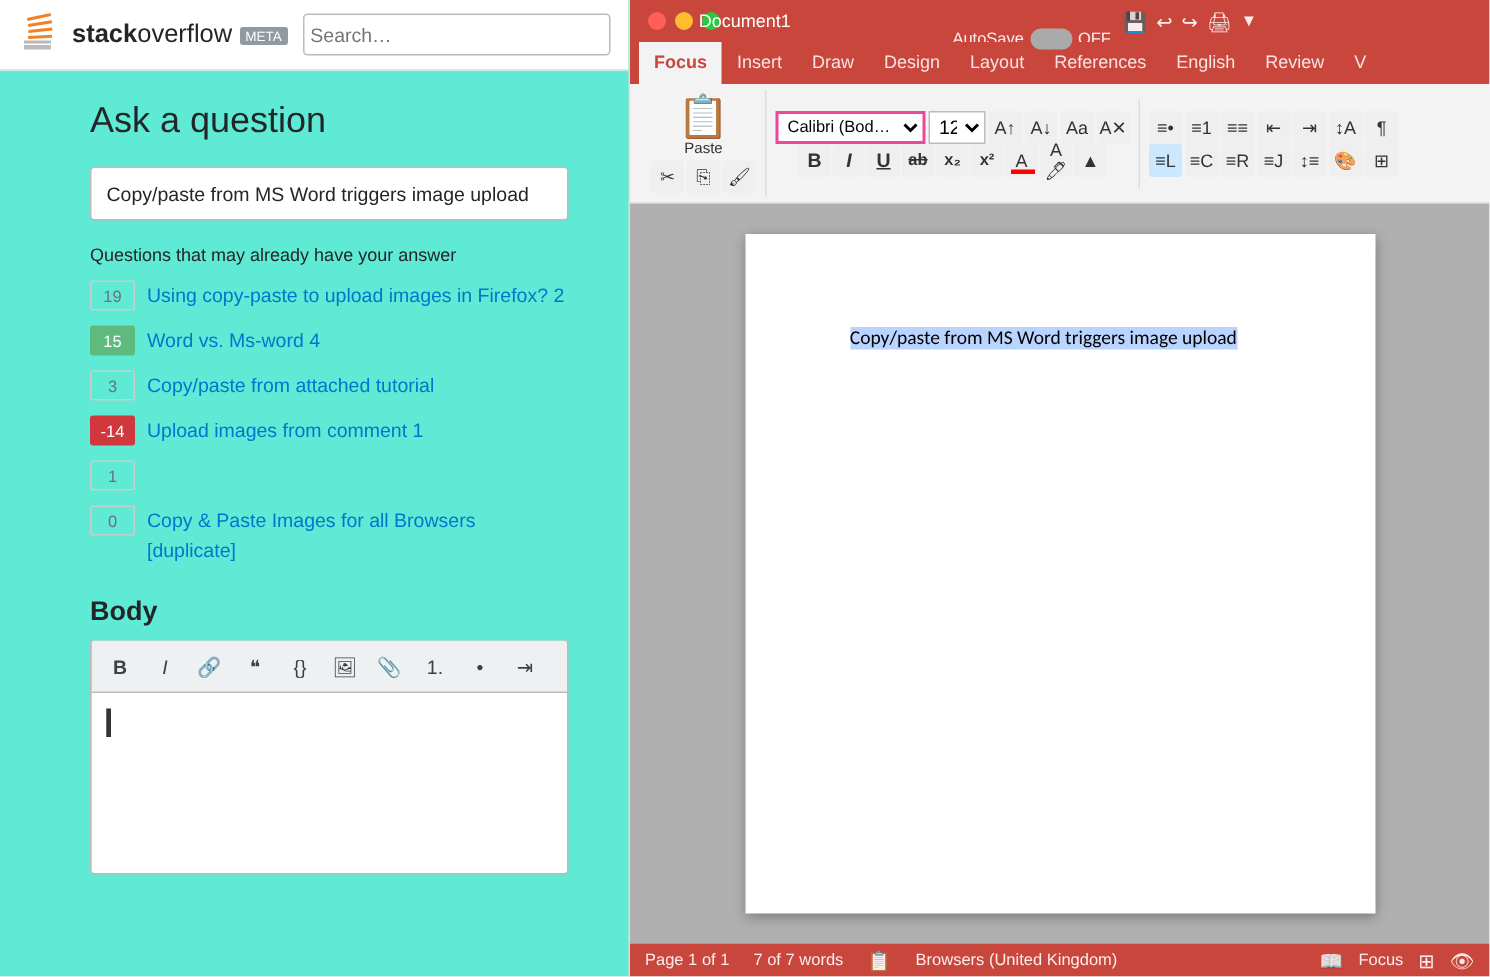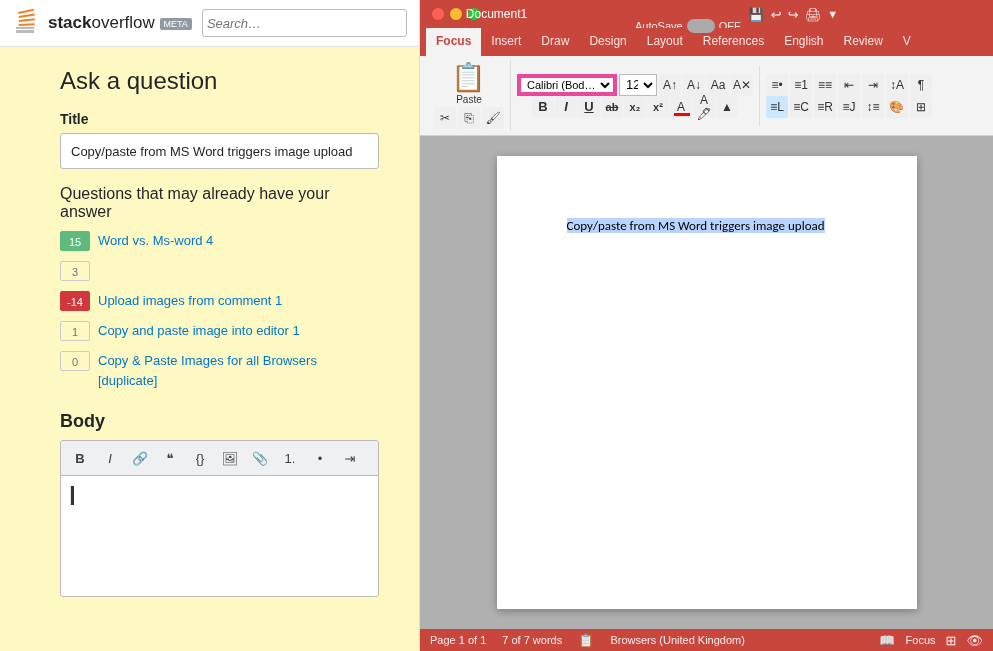--- a/index.html
+++ b/index.html
@@ -1,21 +1,21 @@
 <!DOCTYPE html>
 <html><head>
   <meta charset="utf-8">
   <style>
     * { box-sizing: border-box; margin: 0; padding: 0; }
     body { font-family: -apple-system, BlinkMacSystemFont, 'Segoe UI', sans-serif; width: 993px; height: 651px; overflow: hidden; display: flex; background: #f3f3f3; }
 
     
     .so-panel {
       width: 420px;
-      background: #fef9c3;
+      background: #5eead4;
       border-right: 1px solid #ddd;
       display: flex;
       flex-direction: column;
       overflow: hidden;
     }
 
     .so-header {
       background: #fff;
       padding: 8px 12px;
       border-bottom: 1px solid #e3e3e3;
@@ -45,21 +45,20 @@
 
     .so-search {
       flex: 1;
       height: 28px;
       border: 1px solid #bbb;
       border-radius: 3px;
       padding: 0 4px;
       font-size: 13px;
       color: #999;
       background: #fff;
-      font-style: italic;
     }
 
     .so-content {
       padding: 20px 40px 20px 60px;
       overflow-y: auto;
       flex: 1;
     }
 
     .so-page-title {
       font-size: 24px;
@@ -80,21 +79,21 @@
       height: 36px;
       border: 1px solid #bbb;
       border-radius: 3px;
       padding: 0 10px;
       font-size: 13px;
       color: #232629;
       margin-bottom: 16px;
     }
 
     .so-suggestions-label {
-      font-size: 16px;
+      font-size: 12px;
       font-weight: normal;
       color: #232629;
       margin-bottom: 10px;
     }
 
     .so-suggestions-list {
       list-style: none;
       margin-bottom: 20px;
     }
 
@@ -328,21 +327,21 @@
       border-radius: 2px;
       font-size: 12px;
       color: #333;
       border: 1px solid transparent;
     }
 
     .font-family-select {
       width: 100px;
       height: 22px;
       font-size: 11px;
-      border: 4px solid #ec4899;
+      border: 2px solid #ec4899;
       padding: 0 2px;
       background: #fff;
     }
 
     .font-size-select {
       width: 38px;
       height: 22px;
       font-size: 13px;
       border: 1px solid #bbb;
       padding: 0 2px;
@@ -440,40 +439,43 @@
         <span style="font-weight:bold">stack</span><span>overflow</span>
         <span class="so-meta-badge">META</span>
       </span>
     </div>
     <input class="so-search" type="text" placeholder="Search…" style="">
   </div>
 
   <div class="so-content">
     <h1 class="so-page-title">Ask a question</h1>
 
-    <div class="so-field-label">Title</div>
     <input class="so-title-input" type="text" value="Copy/paste from MS Word triggers image upload" style="">
 
     <div class="so-suggestions-label">Questions that may already have your answer</div>
 
     <ul class="so-suggestions-list">
+      <li class="so-suggestion-item">
+        <span class="so-score">19</span>
+        <a class="so-suggestion-link">Using copy-paste to upload images in Firefox? 2</a>
+      </li>
       <li class="so-suggestion-item">
         <span class="so-score green">15</span>
         <a class="so-suggestion-link">Word vs. Ms-word 4</a>
       </li>
       <li class="so-suggestion-item">
         <span class="so-score">3</span>
+        <a class="so-suggestion-link">Copy/paste from attached tutorial</a>
       </li>
       <li class="so-suggestion-item">
         <span class="so-score negative">-14</span>
         <a class="so-suggestion-link">Upload images from comment 1</a>
       </li>
       <li class="so-suggestion-item">
         <span class="so-score">1</span>
-        <a class="so-suggestion-link">Copy and paste image into editor 1</a>
       </li>
       <li class="so-suggestion-item">
         <span class="so-score">0</span>
         <a class="so-suggestion-link">Copy &amp; Paste Images for all Browsers [duplicate]</a>
       </li>
     </ul>
 
     <div class="so-body-label">Body</div>
     <div class="so-editor">
       <div class="so-editor-toolbar">

